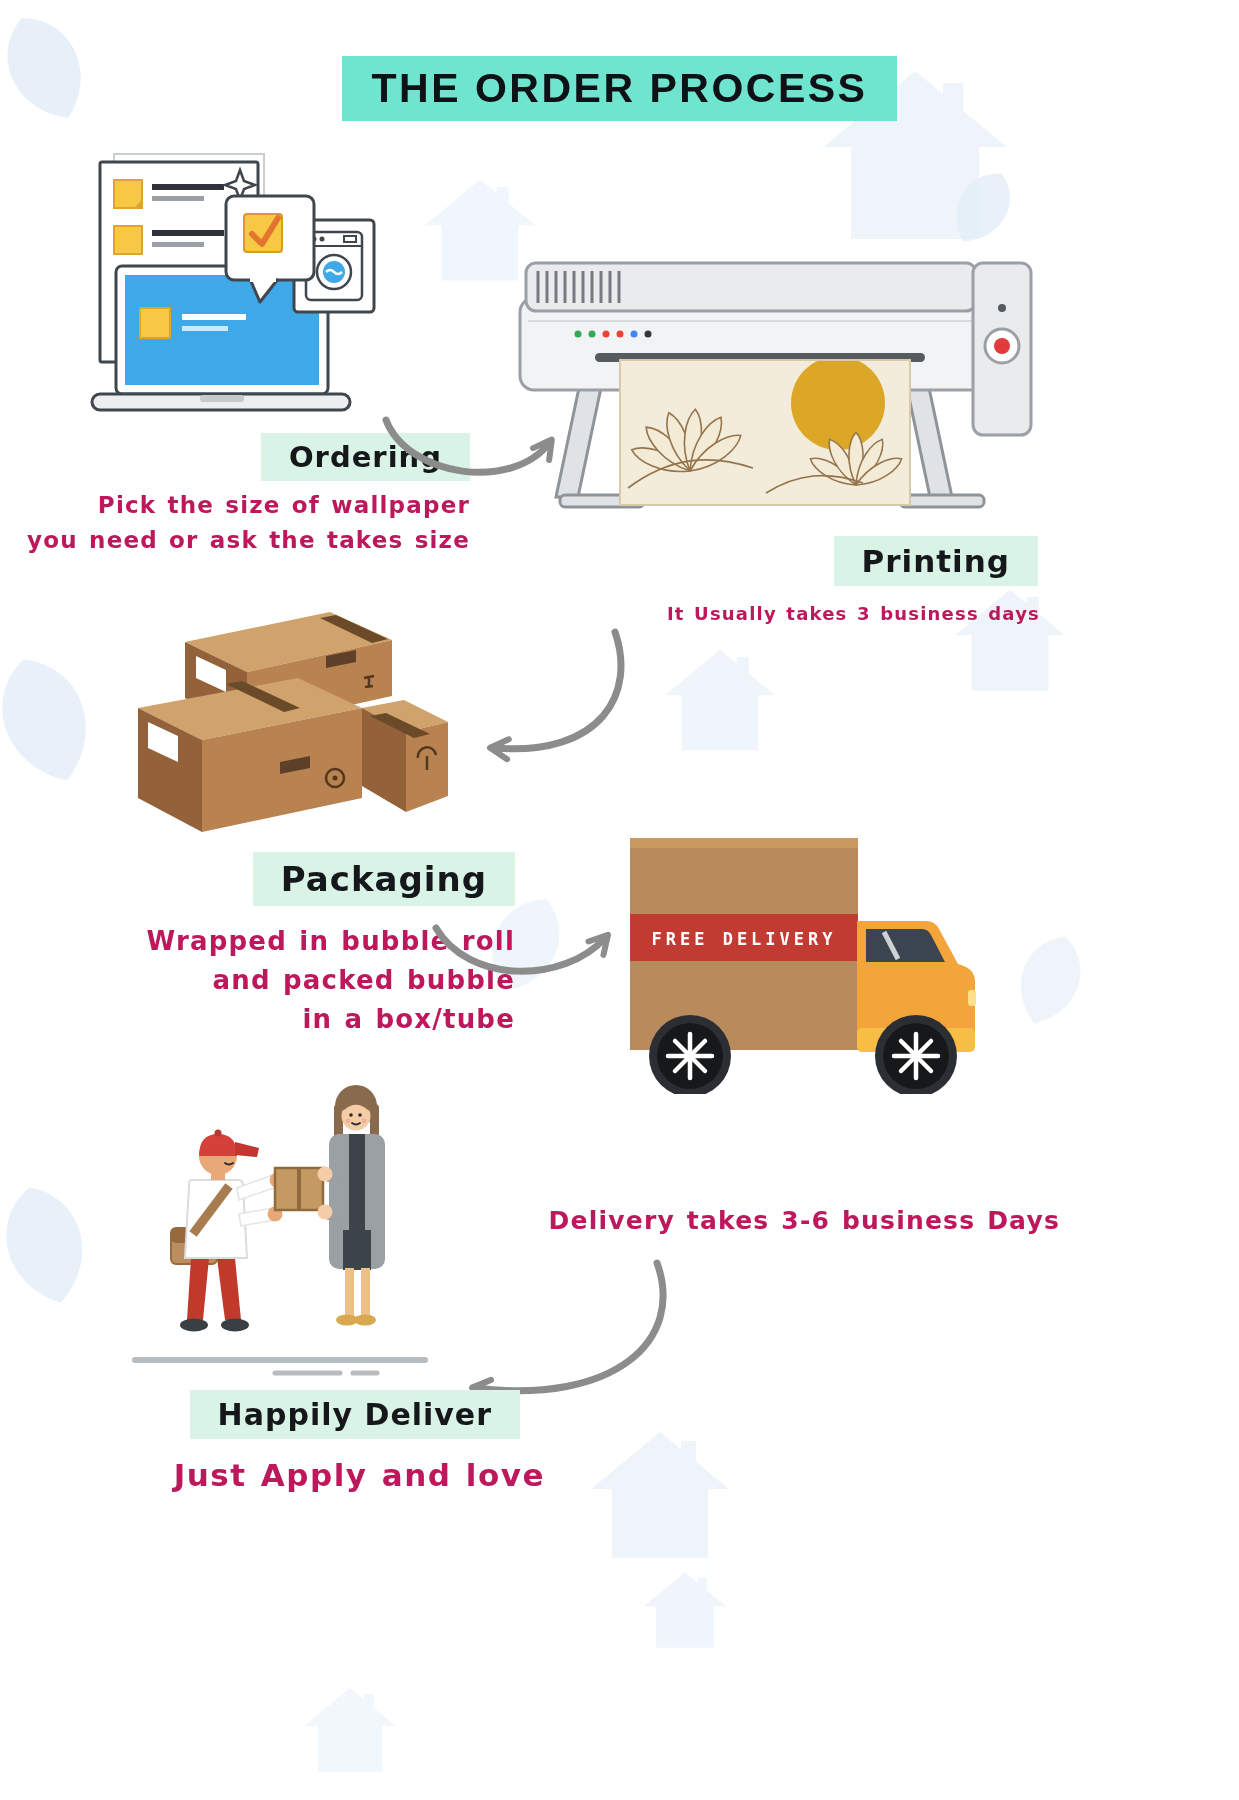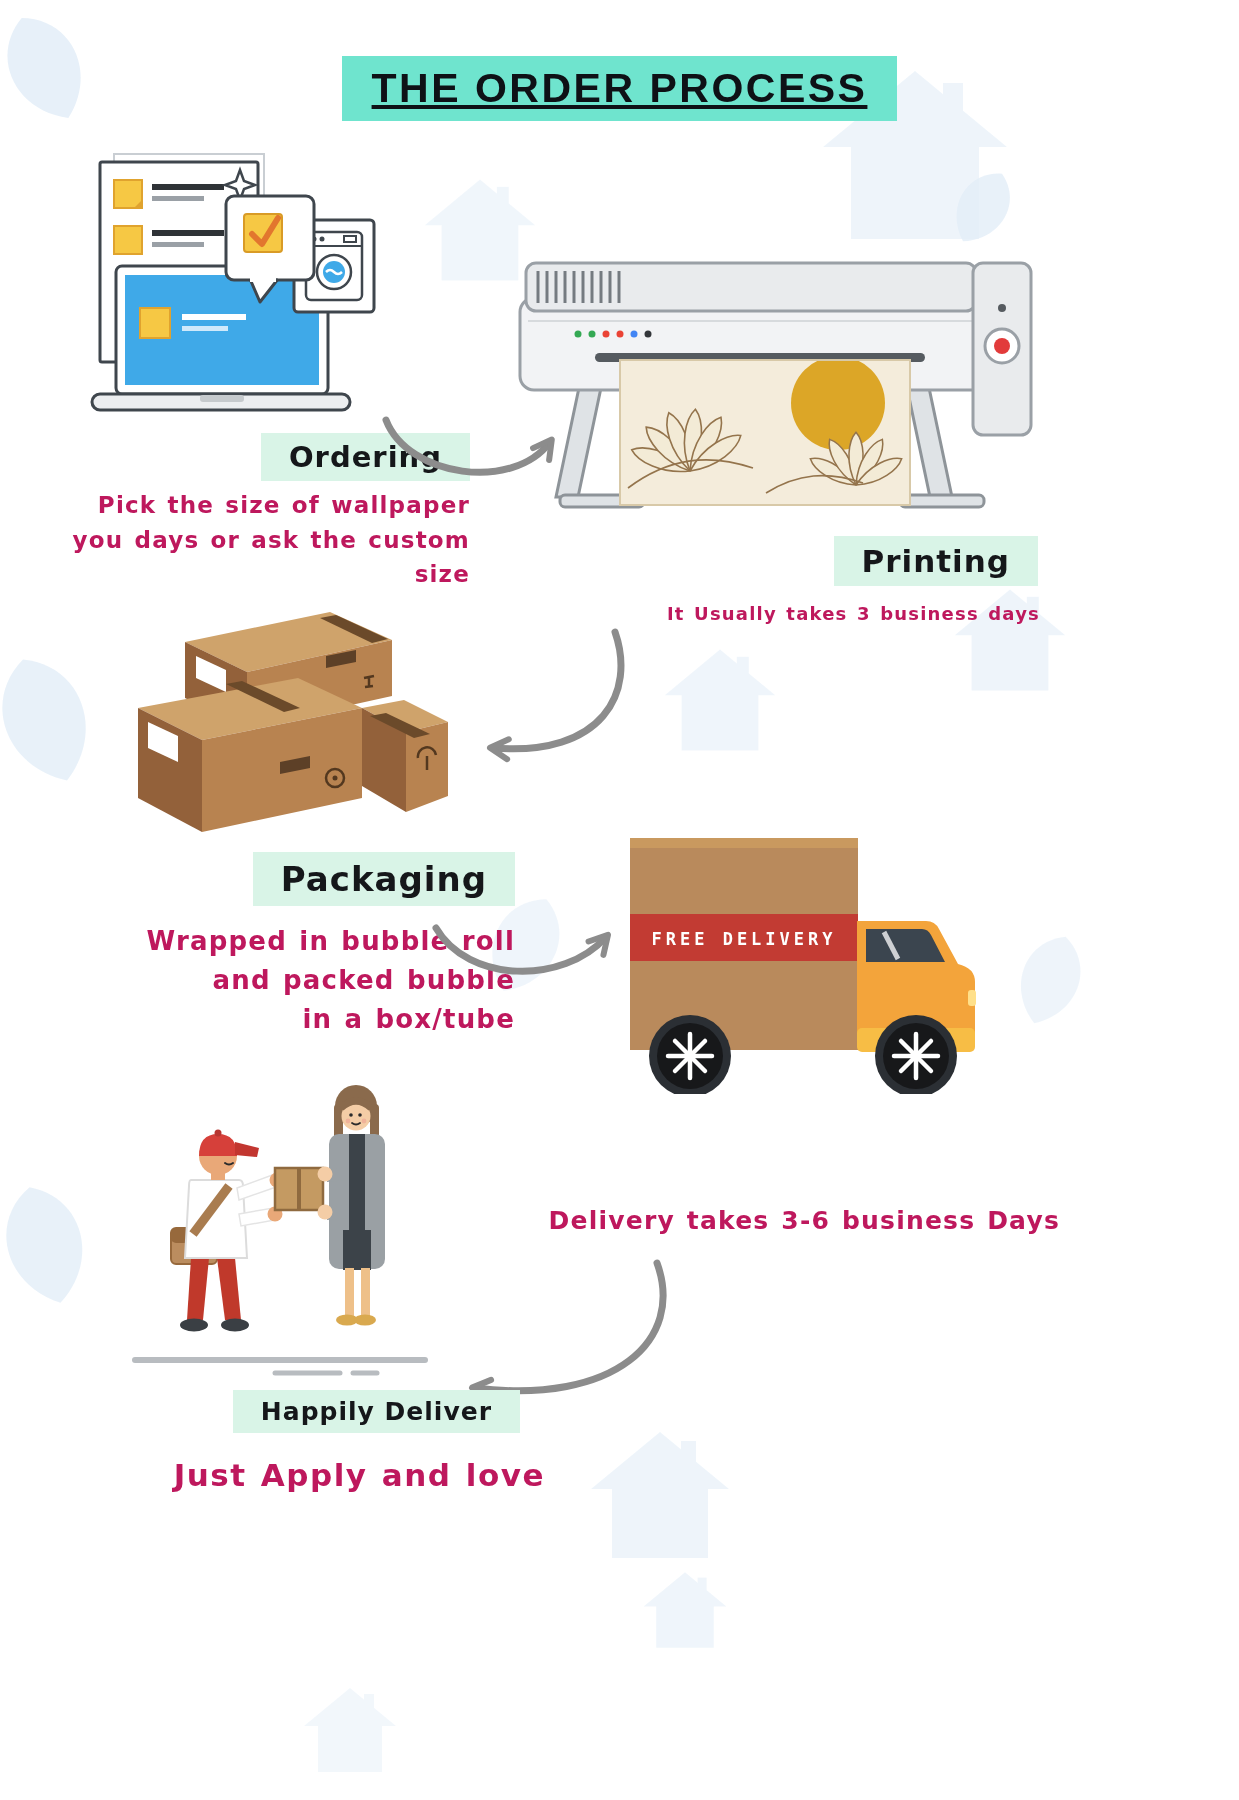--- a/index.html
+++ b/index.html
@@ -7,21 +7,21 @@
   #canvas{
     position:relative;width:1239px;height:1800px;background:#ffffff;
     overflow:hidden;font-family:"DejaVu Sans",sans-serif;color:#1b1d20;
   }
   .abs{position:absolute}
   .wm{position:absolute;color:#e3eef8;fill:currentColor;pointer-events:none}
   .title-wrap{position:absolute;left:0;top:56px;width:100%;text-align:center}
   .title{
     display:inline-block;background:var(--title-highlight,#6fe4ce);color:#0e1116;
     font-family:"Liberation Sans","DejaVu Sans",sans-serif;font-weight:800;
-    font-size:41px;letter-spacing:2.5px;padding:9px 30px;text-decoration:underline;
+    font-size:41px;letter-spacing:2.5px;padding:9px 30px;
   }
   .step-label{
     display:inline-block;background:var(--label-highlight,#d9f4e7);
     font-weight:700;padding:7px 28px;color:#15171a;letter-spacing:1px;
   }
   .desc{font-weight:700;color:#be185d;letter-spacing:1.2px;word-spacing:2px;line-height:1.5}
   .center{text-align:right}
   svg{display:block}
 </style>
 </head>
@@ -129,21 +129,21 @@
       <rect x="156" y="66" width="38" height="38" rx="3" fill="#f6c844" stroke="#d99b26" stroke-width="2"></rect>
       <path d="M164,86 L174,96 L190,70" stroke="#e2762e" stroke-width="6" fill="none" stroke-linecap="round" stroke-linejoin="round"></path>
     </g>
   </svg>
 
   <div class="abs center" style="left:15px;top:433px;width:455px">
     <span class="step-label" style="font-size:29px">Ordering</span>
   </div>
   <div class="abs center desc" style="left:15px;top:488px;width:455px;font-size:23px">
     <div>Pick the size of wallpaper</div>
-    <div>you days or ask the custom size</div>
+    <div>you need or ask the takes size</div>
   </div>
 
   <svg class="abs" style="left:378px;top:412px" width="185" height="90" viewBox="0 0 185 90">
     <defs>
       <marker id="ah1" markerUnits="userSpaceOnUse" markerWidth="34" markerHeight="34" refX="21" refY="15" orient="auto">
         <path d="M6,5 L24,15 L6,25" fill="none" stroke="#8c8c8c" stroke-width="6" stroke-linecap="round" stroke-linejoin="round"></path>
       </marker>
     </defs>
     <path d="M8,8 C30,65 135,80 172,30" fill="none" stroke="#8c8c8c" stroke-width="7" stroke-linecap="round" marker-end="url(#ah1)"></path>
   </svg>
@@ -397,19 +397,19 @@
       <circle cx="226" cy="53" r="1.8" fill="#2b2b2b"></circle>
       <circle cx="235" cy="53" r="1.8" fill="#2b2b2b"></circle>
       <circle cx="223" cy="59" r="2.4" fill="#f0b29a"></circle>
       <circle cx="239" cy="59" r="2.4" fill="#f0b29a"></circle>
       <path d="M227,61 q4,3 8,0" stroke="#2b2b2b" stroke-width="1.8" fill="none" stroke-linecap="round"></path>
       <path d="M216,46 Q231,32 246,46" fill="none" stroke="#8a6a4c" stroke-width="7"></path>
     </g>
   </svg>
 
   <div class="abs center" style="left:35px;top:1390px;width:485px">
-    <span class="step-label" style="font-size:25px">Happily Deliver</span>
+    <span class="step-label" style="font-size:30px">Happily Deliver</span>
   </div>
   <div class="abs center desc" style="left:55px;top:1452px;width:490px;font-size:31px;letter-spacing:1.5px">
     <div>Just Apply and love</div>
   </div>
 
 </div>
 
 </body></html>

